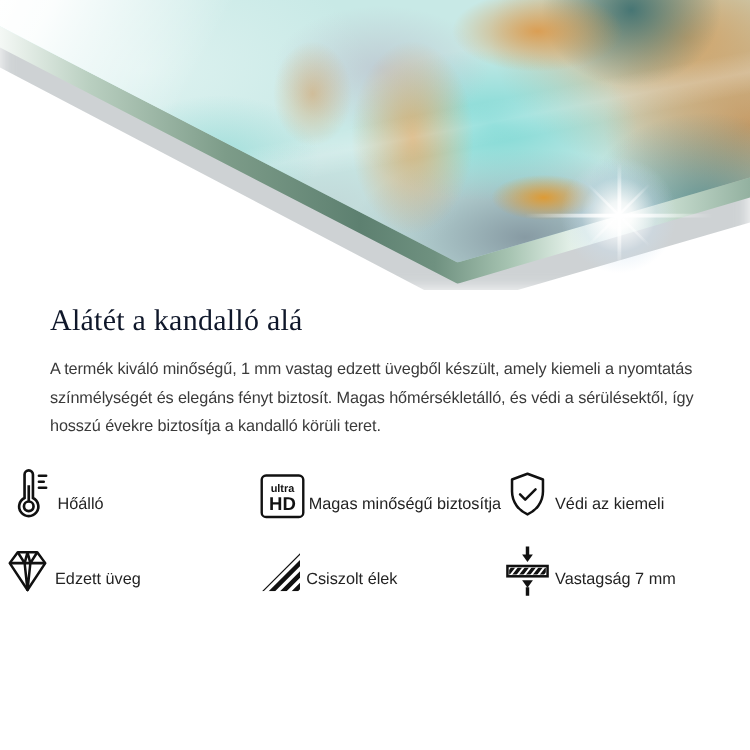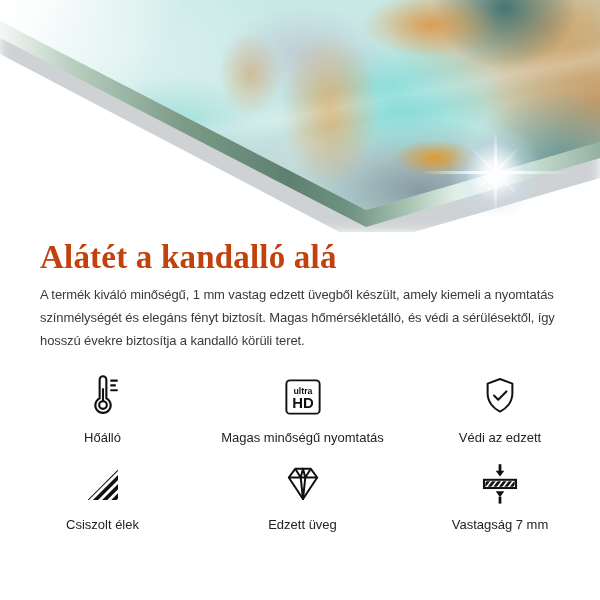--- a/index.html
+++ b/index.html
@@ -62,35 +62,35 @@
     background:linear-gradient(180deg,rgba(255,255,255,0),#fff 46%,#fff 54%,rgba(255,255,255,0));}
   .sparkle .rd1,.sparkle .rd2{width:70px;height:2px;left:-35px;top:-1px;opacity:.85;
     background:linear-gradient(90deg,rgba(255,255,255,0),#fff 48%,#fff 52%,rgba(255,255,255,0));}
   .sparkle .rd1{transform:rotate(45deg);}
   .sparkle .rd2{transform:rotate(-45deg);}
 
   
   .heading{
     margin:8px 0 0 40px;
     font-family:"Liberation Serif", serif;
-    font-weight:700;color:#c2410c;
-    font-size:33px;line-height:34px;letter-spacing:.2px;
+    font-weight:400;color:#0f172a;
+    font-size:24px;line-height:34px;letter-spacing:.2px;
   }
   .heading span{display:block;}
   .description{
     margin:9px 0 0 40px;width:540px;
     font-size:13px;line-height:23px;color:#3a3a3a;letter-spacing:-0.1px;
   }
 
   
   .features{margin:22px 0 0 0;width:600px;}
   .features-grid{
     display:grid;grid-template-columns:205px 195px 200px;row-gap:16px;
   }
-  .feature{display:flex;flex-direction:column;align-items:center;}
+  .feature{display:flex;flex-direction:row;align-items:center;}
   .icon-wrap{height:44px;display:flex;align-items:flex-end;justify-content:center;}
   .feature-label{margin-top:12px;font-size:13px;color:#232323;white-space:nowrap;}
   svg .stroke{fill:none;stroke:#111;stroke-width:2.2;}
   svg text{font-family:"Liberation Sans", sans-serif;font-weight:bold;fill:#111;}
 </style>
 </head>
 <body>
 
 <div class="page">
 
@@ -129,57 +129,57 @@
       </div>
 
       <div class="feature">
         <div class="icon-wrap">
           <svg width="42" height="42" viewBox="0 0 48 48">
             <rect class="stroke" x="5" y="5" width="38" height="38" rx="4" stroke-width="2.6"></rect>
             <text x="24" y="20" font-size="10" text-anchor="middle">ultra</text>
             <text x="24" y="37" font-size="17" text-anchor="middle">HD</text>
           </svg>
         </div>
-        <div class="feature-label">Magas minőségű nyomtatás</div>
+        <div class="feature-label">Magas minőségű biztosítja</div>
       </div>
 
       <div class="feature">
         <div class="icon-wrap">
           <svg width="44" height="44" viewBox="0 0 48 48">
             <path class="stroke" stroke-linejoin="round" stroke-width="2.3" d="M24 5.5 L37.5 10.5 V21 c0 9.5 -6.2 16.6 -13.5 20 C16.7 37.6 10.5 30.5 10.5 21 V10.5 Z"></path>
             <path class="stroke" stroke-linecap="round" stroke-linejoin="round" stroke-width="2.6" d="M17.5 23.5 l4.5 4.5 9 -9"></path>
           </svg>
         </div>
-        <div class="feature-label">Védi az edzett</div>
+        <div class="feature-label">Védi az kiemeli</div>
+      </div>
+
+      <div class="feature">
+        <div class="icon-wrap">
+          <svg width="44" height="44" viewBox="0 0 48 48">
+            <path class="stroke" stroke-linejoin="round" stroke-width="2" d="M15.5 8.5 h17 L39.5 18 L24 41.5 L8.5 18 Z"></path>
+            <path class="stroke" stroke-linejoin="round" stroke-width="2" d="M8.5 18 H39.5 M15.5 8.5 L21.5 18 L24 8.5 L26.5 18 L32.5 8.5 M21.5 18 L24 41.5 L26.5 18"></path>
+          </svg>
+        </div>
+        <div class="feature-label">Edzett üveg</div>
       </div>
 
       <div class="feature">
         <div class="icon-wrap">
           <svg width="40" height="40" viewBox="0 0 48 48">
             <defs>
                 <clipPath id="triClip">
                   <path d="M5.5 42 L42 5.5 L42 42 Z"></path>
                 </clipPath>
               </defs>
             <g clip-path="url(#triClip)" stroke="#111" stroke-width="4.4">
               <path d="M2 44 L44 2 M9 48 L48 9 M16 52 L52 16 M23 56 L56 23 M30 60 L60 30 M37 64 L64 37"></path>
             </g>
           </svg>
         </div>
         <div class="feature-label">Csiszolt élek</div>
-      </div>
-
-      <div class="feature">
-        <div class="icon-wrap">
-          <svg width="44" height="44" viewBox="0 0 48 48">
-            <path class="stroke" stroke-linejoin="round" stroke-width="2" d="M15.5 8.5 h17 L39.5 18 L24 41.5 L8.5 18 Z"></path>
-            <path class="stroke" stroke-linejoin="round" stroke-width="2" d="M8.5 18 H39.5 M15.5 8.5 L21.5 18 L24 8.5 L26.5 18 L32.5 8.5 M21.5 18 L24 41.5 L26.5 18"></path>
-          </svg>
-        </div>
-        <div class="feature-label">Edzett üveg</div>
       </div>
 
       <div class="feature">
         <div class="icon-wrap">
           <svg width="44" height="44" viewBox="0 0 48 48">
             <defs>
                 <clipPath id="barClip">
                   <rect x="8" y="22" width="32" height="6"></rect>
                 </clipPath>
               </defs>

